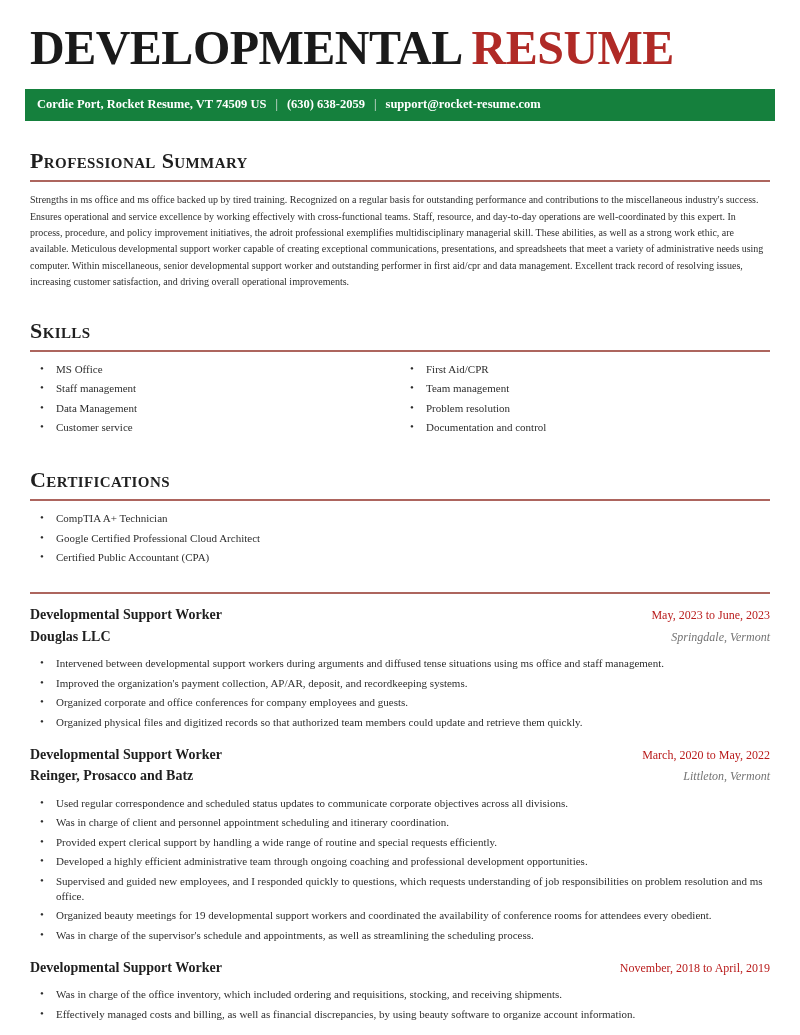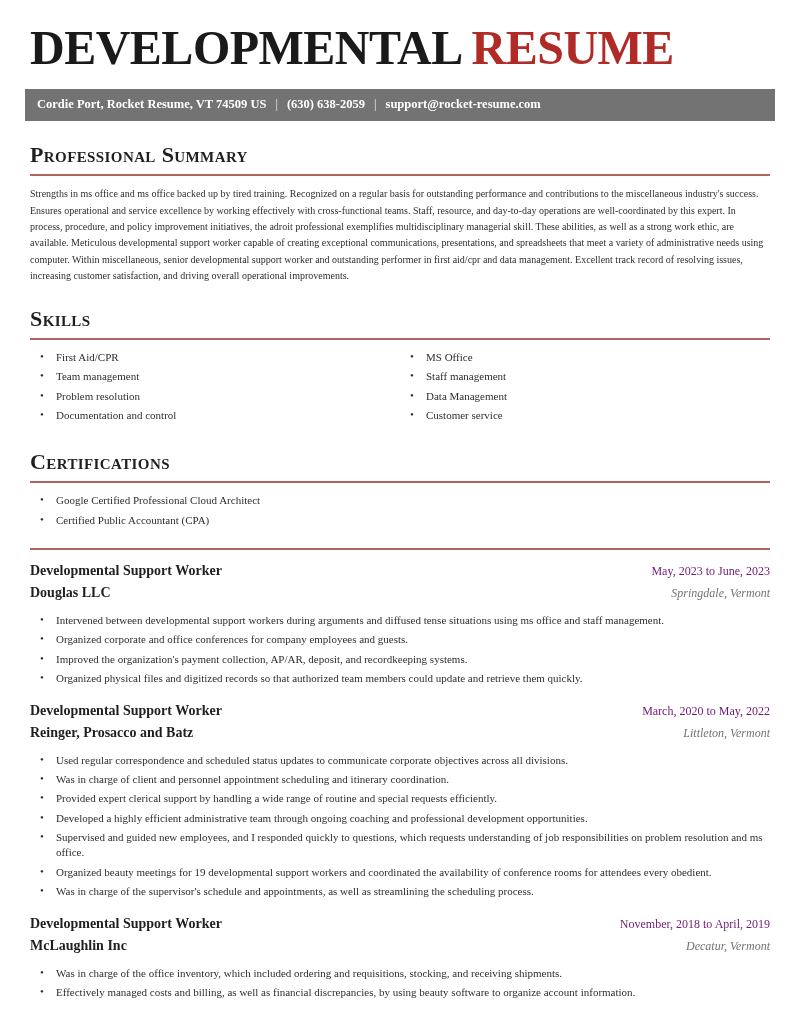--- a/index.html
+++ b/index.html
@@ -20,32 +20,32 @@
     font-size: 48px;
     font-weight: 700;
     letter-spacing: -0.5px;
     line-height: 1.0;
     color: #1a1a1a;
     white-space: nowrap;
   }
   h1.resume-title .accent { color: #b02a26; }
 
   .contact-bar {
-    background: #737373;
+    background: #15803d;
     color: #ffffff;
     margin: 17px -5px 0 -5px;
     padding: 7px 12px 8px 12px;
     font-weight: 700;
     font-size: 12.5px;
     white-space: nowrap;
   }
   .contact-bar .sep { margin: 0 9px; font-weight: 400; color: #e8e8e8; }
 
   
-  section { margin-top: 21px; }
+  section { margin-top: 27px; }
   h2.section-heading {
     font-variant: small-caps;
     font-size: 22px;
     font-weight: 700;
     letter-spacing: 0.4px;
     color: #1f1f1f;
     line-height: 1.15;
   }
   .rule {
     border: none;
@@ -89,21 +89,21 @@
     align-items: baseline;
     line-height: 1.55;
   }
   .job-title, .job-company {
     font-weight: 700;
     font-size: 14px;
     color: #1f1f1f;
   }
   .job-dates, .edu-year {
     font-size: 12px;
-    color: #701a75;
+    color: #b91c1c;
     text-align: left;
   }
   .job-location, .edu-location {
     font-style: italic;
     font-size: 12px;
     color: #737373;
     text-align: right;
   }
   .job ul.bullets { margin-top: 9px; }
 </style>
@@ -120,59 +120,60 @@
     <h2 class="section-heading">Professional Summary</h2>
     <hr class="rule">
     <p class="summary-text">Strengths in ms office and ms office backed up by tired training. Recognized on a regular basis for outstanding performance and contributions to the miscellaneous industry's success. Ensures operational and service excellence by working effectively with cross-functional teams. Staff, resource, and day-to-day operations are well-coordinated by this expert. In process, procedure, and policy improvement initiatives, the adroit professional exemplifies multidisciplinary managerial skill. These abilities, as well as a strong work ethic, are available. Meticulous developmental support worker capable of creating exceptional communications, presentations, and spreadsheets that meet a variety of administrative needs using computer. Within miscellaneous, senior developmental support worker and outstanding performer in first aid/cpr and data management. Excellent track record of resolving issues, increasing customer satisfaction, and driving overall operational improvements.</p>
   </section>
 
   <section>
     <h2 class="section-heading">Skills</h2>
     <hr class="rule">
     <div class="two-col">
       <ul class="bullets col">
+        <li>MS Office</li>
+        <li>Staff management</li>
+        <li>Data Management</li>
+        <li>Customer service</li>
+      </ul>
+      <ul class="bullets col">
         <li>First Aid/CPR</li>
         <li>Team management</li>
         <li>Problem resolution</li>
         <li>Documentation and control</li>
       </ul>
-      <ul class="bullets col">
-        <li>MS Office</li>
-        <li>Staff management</li>
-        <li>Data Management</li>
-        <li>Customer service</li>
-      </ul>
     </div>
   </section>
 
   <section>
     <h2 class="section-heading">Certifications</h2>
     <hr class="rule">
     <ul class="bullets">
+      <li>CompTIA A+ Technician</li>
       <li>Google Certified Professional Cloud Architect</li>
       <li>Certified Public Accountant (CPA)</li>
     </ul>
   </section>
 
   <section>
     <hr class="rule">
 
     <div class="job">
       <div class="job-header-row">
         <span class="job-title">Developmental Support Worker</span>
         <span class="job-dates">May, 2023 to June, 2023</span>
       </div>
       <div class="job-header-row">
         <span class="job-company">Douglas LLC</span>
         <span class="job-location">Springdale, Vermont</span>
       </div>
       <ul class="bullets">
         <li>Intervened between developmental support workers during arguments and diffused tense situations using ms office and staff management.</li>
+        <li>Improved the organization's payment collection, AP/AR, deposit, and recordkeeping systems.</li>
         <li>Organized corporate and office conferences for company employees and guests.</li>
-        <li>Improved the organization's payment collection, AP/AR, deposit, and recordkeeping systems.</li>
         <li>Organized physical files and digitized records so that authorized team members could update and retrieve them quickly.</li>
       </ul>
     </div>
 
     <div class="job">
       <div class="job-header-row">
         <span class="job-title">Developmental Support Worker</span>
         <span class="job-dates">March, 2020 to May, 2022</span>
       </div>
       <div class="job-header-row">
@@ -188,24 +189,20 @@
         <li>Organized beauty meetings for 19 developmental support workers and coordinated the availability of conference rooms for attendees every obedient.</li>
         <li>Was in charge of the supervisor's schedule and appointments, as well as streamlining the scheduling process.</li>
       </ul>
     </div>
 
     <div class="job">
       <div class="job-header-row">
         <span class="job-title">Developmental Support Worker</span>
         <span class="job-dates">November, 2018 to April, 2019</span>
       </div>
-      <div class="job-header-row">
-        <span class="job-company">McLaughlin Inc</span>
-        <span class="job-location">Decatur, Vermont</span>
-      </div>
       <ul class="bullets">
         <li>Was in charge of the office inventory, which included ordering and requisitions, stocking, and receiving shipments.</li>
         <li>Effectively managed costs and billing, as well as financial discrepancies, by using beauty software to organize account information.</li>
 
       </ul>
     </div>
   </section>
 
 </div>
 

